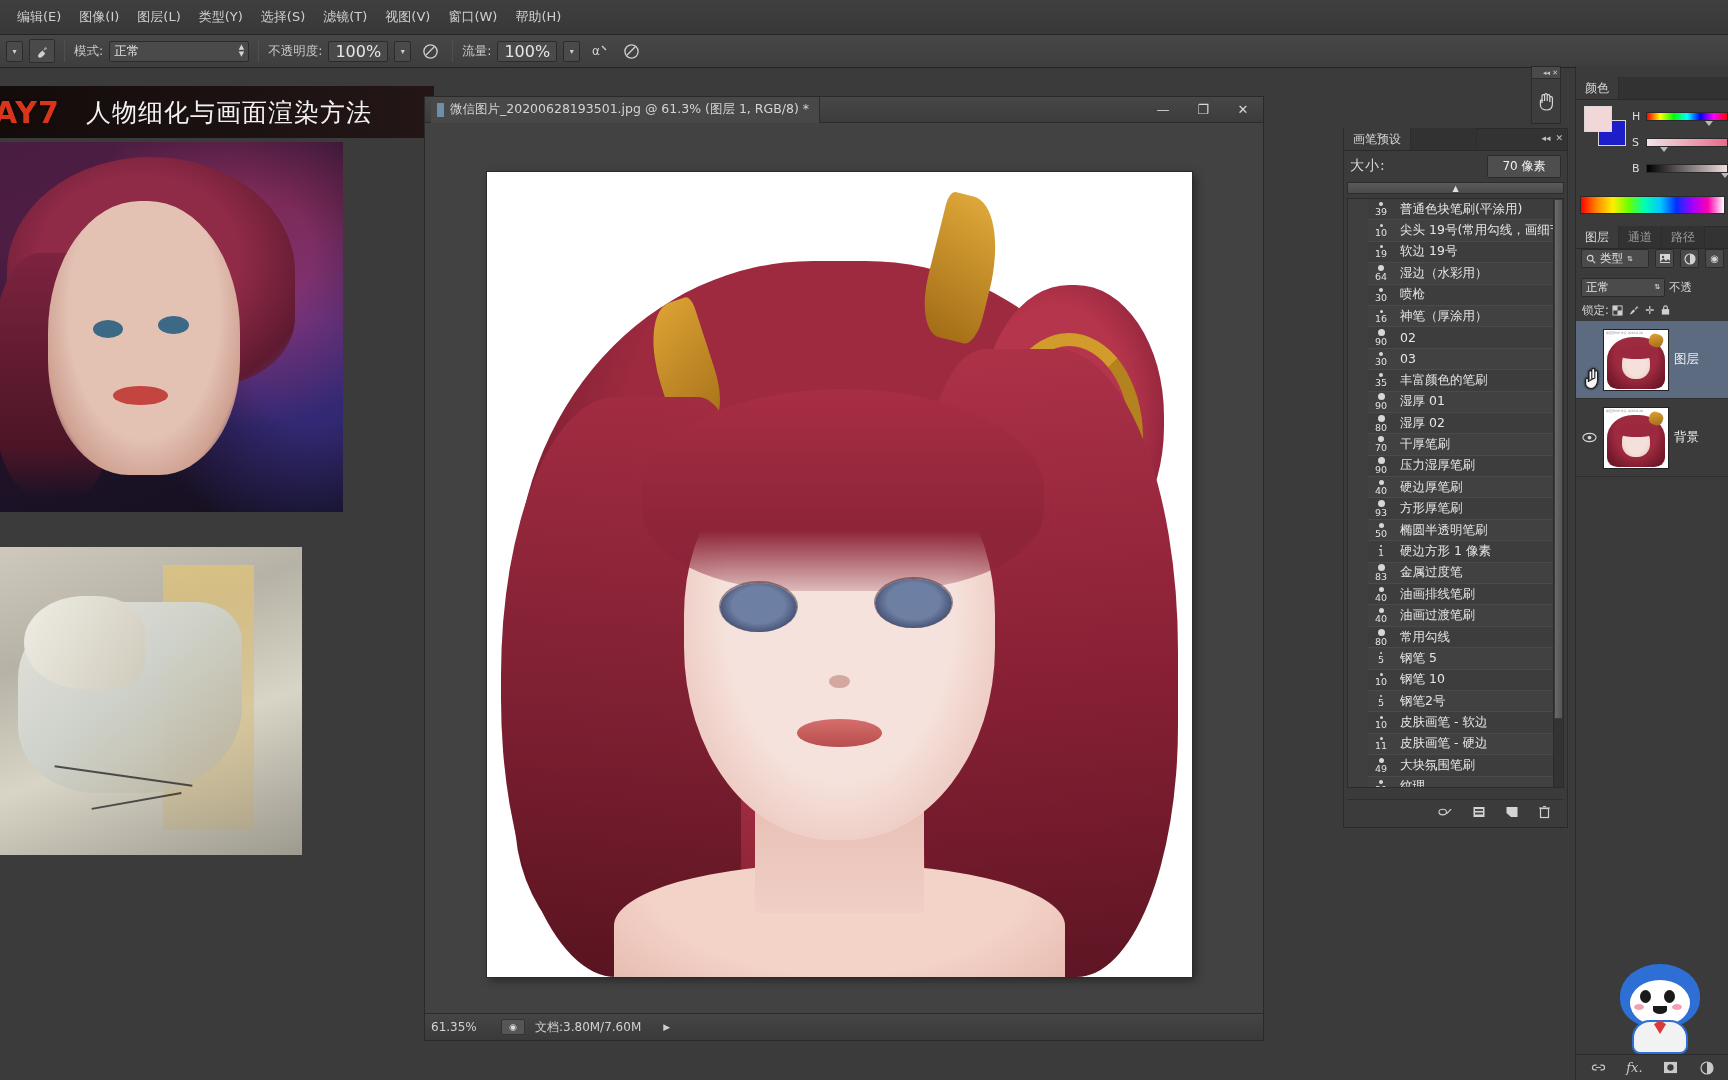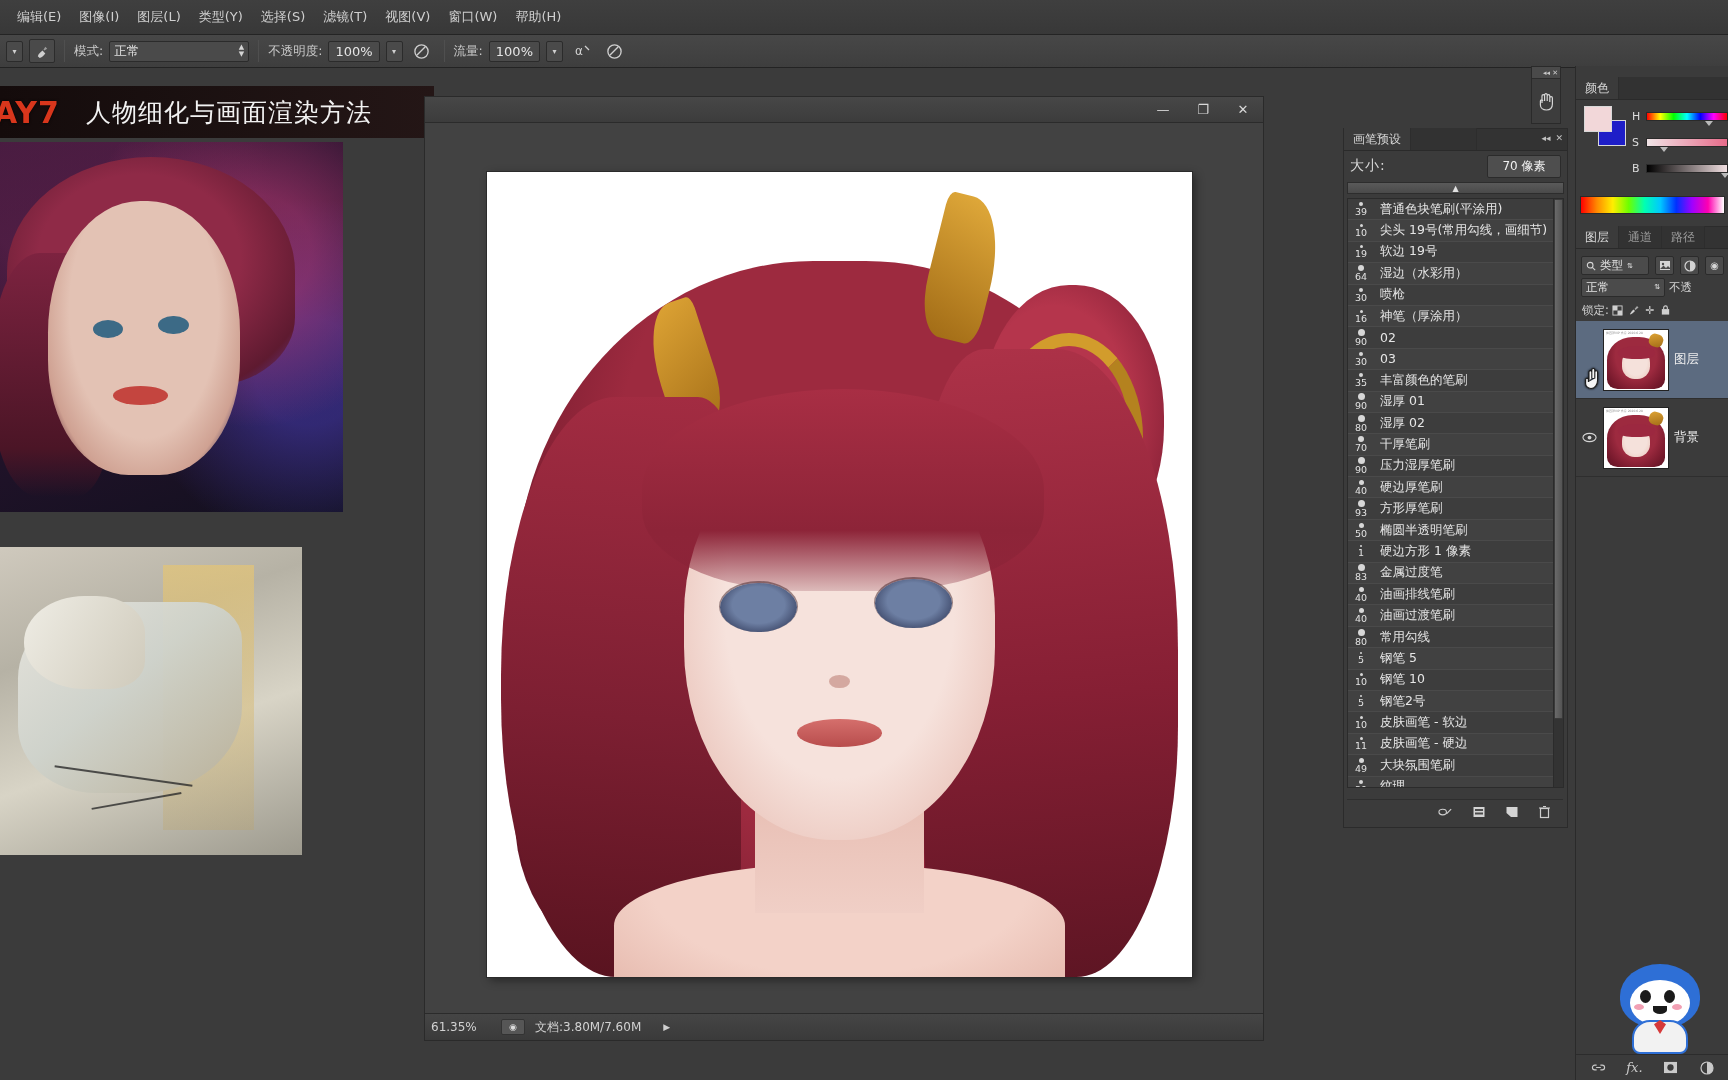--- a/index.html
+++ b/index.html
@@ -34,21 +34,21 @@
     width:26px; height:24px; background:#4a4a4a; border:1px solid #2c2c2c;
     display:flex; align-items:center; justify-content:center; border-radius:2px;
   }
   .ob-select {
     height:21px; background:#4a4a4a; border:1px solid #2b2b2b; border-radius:2px;
     display:flex; align-items:center; padding:0 4px; min-width:140px;
     justify-content:space-between; font-size:12.5px; color:#e0e0e0;
   }
   .ob-num {
     height:21px; background:#4a4a4a; border:1px solid #2b2b2b; border-radius:2px;
-    display:flex; align-items:center; padding:0 6px; font-size:13px; color:#e6e6e6;
+    display:flex; align-items:center; padding:0 6px; font-size:16px; color:#e6e6e6;
   }
   .ob-stepper {
     width:17px; height:21px; background:#4a4a4a; border:1px solid #2b2b2b;
     border-radius:2px; display:flex;align-items:center;justify-content:center;
     font-size:8px; color:#d0d0d0;
   }
   .ob-icon { width:26px;height:24px; display:flex;align-items:center;justify-content:center; color:#cfcfcf; }
   .tiny-arrows { font-size:7px; line-height:7px; color:#d5d5d5; text-align:center;}
 
   
@@ -231,21 +231,21 @@
     background:#4e4e4e; border:1px solid #2b2b2b; border-radius:2px;
     padding:2px 10px; font-size:12px; color:#f0f0f0; min-width:74px; text-align:center;
   }
   #brush-scrollup {
     height:12px; background:linear-gradient(#5a5a5a,#4a4a4a); border:1px solid #2d2d2d;
     margin:1px 3px; display:flex;align-items:center;justify-content:center;
     font-size:8px;color:#e2e2e2;
   }
   #brush-list {
     position:absolute; left:3px; top:69px; width:208px; height:590px;
-    background:#3f3f3f; border:1px solid #2b2b2b; overflow:hidden;
+    background:#3f3f3f; border:1px solid #2b2b2b; overflow:hidden;padding-left:20px;
   }
   .brush-row {
     height:21.4px; display:flex; align-items:center; gap:8px;
     border-bottom:1px solid #4a4a4a; padding-left:2px;
   }
   .brush-row:nth-child(odd) { background:#3d3d3d; }
   .brush-row:nth-child(even) { background:#414141; }
   .brush-stroke {
     width:22px; height:100%; display:flex; flex-direction:column;
     align-items:center; justify-content:center; flex:none;
@@ -285,21 +285,21 @@
     border-left:4px solid transparent;border-right:4px solid transparent;border-top:5px solid #b9b9b9;}
   #hbar { background:linear-gradient(90deg,#ff0000,#ffff00,#00ff00,#00ffff,#0000ff,#ff00ff,#ff0000); }
   #sbar { background:linear-gradient(90deg,#f0e4e6,#e76b8a); }
   #bbar { background:linear-gradient(90deg,#000000,#f1dfe1); }
   #colorramp { position:absolute; left:4px; bottom:12px; width:145px; height:18px;
     background:linear-gradient(90deg,#ff0000,#ff8a00,#ffee00,#6cff00,#00ffb3,#00c8ff,#0030ff,#a000ff,#ff00b0,#ffffff);
     border:1px solid #2a2a2a; }
   
   #layerspanel { position:absolute; left:0; top:160px; width:153px; height:854px; background:#3b3b3b;
     border-top:1px solid #2b2b2b;}
-  #layer-filter { height:26px; display:flex; align-items:flex-end; gap:6px; padding:0 5px; }
+  #layer-filter { height:26px; display:flex; align-items:flex-start; gap:6px; padding:0 5px; }
   .lf-select { flex:none; width:68px; height:19px; background:#4b4b4b; border:1px solid #2b2b2b;
     border-radius:2px; display:flex;align-items:center; gap:4px; padding:0 4px; font-size:11.5px;color:#e0e0e0;}
   .lf-ic { width:20px;height:19px;background:#4b4b4b;border:1px solid #2b2b2b;border-radius:2px;
     display:flex;align-items:center;justify-content:center;color:#d5d5d5;font-size:10px;}
   #blend-row { height:24px; display:flex; align-items:center; gap:4px; padding:0 5px;}
   .blend-select { width:84px;height:19px;background:#4b4b4b;border:1px solid #2b2b2b;border-radius:2px;
     display:flex;align-items:center;justify-content:space-between;padding:0 4px;font-size:11.5px;color:#e4e4e4;}
   .opacity-label { font-size:11.5px; color:#d0d0d0; white-space:nowrap; }
   #lock-row { height:22px; display:flex; align-items:center; gap:2px; padding:0 6px; font-size:11.5px;color:#cfcfcf;}
   .lock-ic { width:14px;height:14px;display:flex;align-items:center;justify-content:center;color:#d0d0d0;font-size:11px;}
@@ -422,20 +422,26 @@
 <div id="ref-image-2">
   <div class="r2-gold"></div>
   <div class="r2-fig"></div>
   <div class="r2-hair"></div>
   <div class="r2-line" style="left:18%;top:74%;width:46%;transform:rotate(8deg);"></div>
   <div class="r2-line" style="left:30%;top:82%;width:30%;transform:rotate(-10deg);"></div>
 </div>
 
 <div id="docwin">
   <div id="doc-titlebar">
+    <div id="doc-tabstrip">
+      <div id="doc-tab">
+        <span class="tab-thumb"></span>
+        <span>微信图片_20200628193501.jpg @ 61.3% (图层 1, RGB/8) *</span>
+      </div>
+    </div>
     <div id="doc-winbtns">
       <div class="winbtn">—</div>
       <div class="winbtn">❐</div>
       <div class="winbtn">✕</div>
     </div>
   </div>
 
   <div id="doc-canvasarea">
     <div id="canvas">
       <div class="ill-hair-back"></div>

